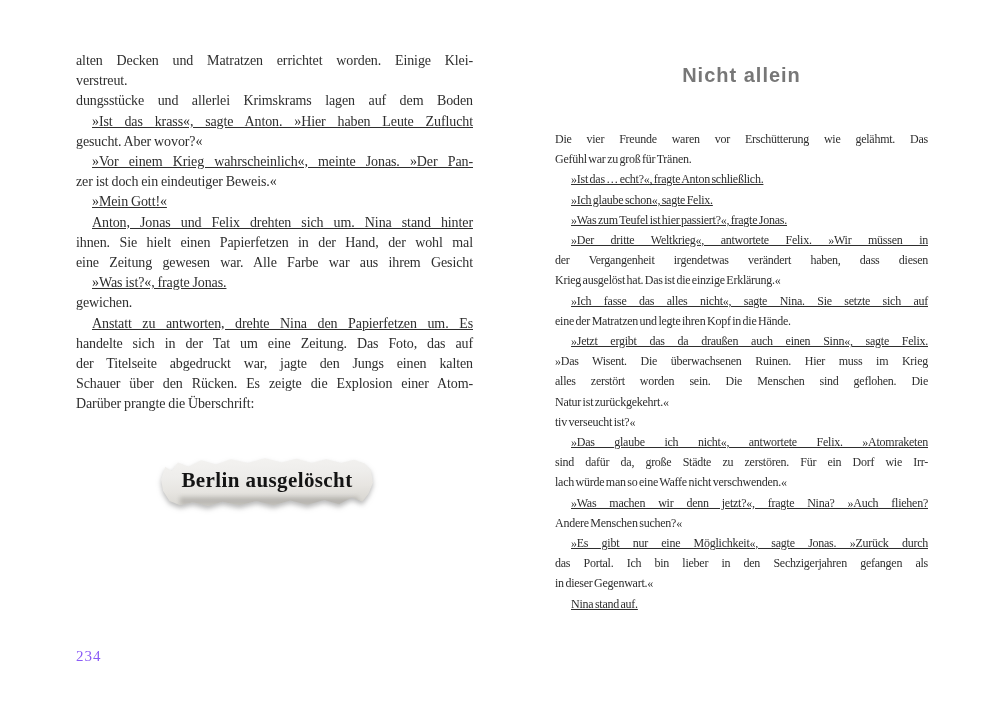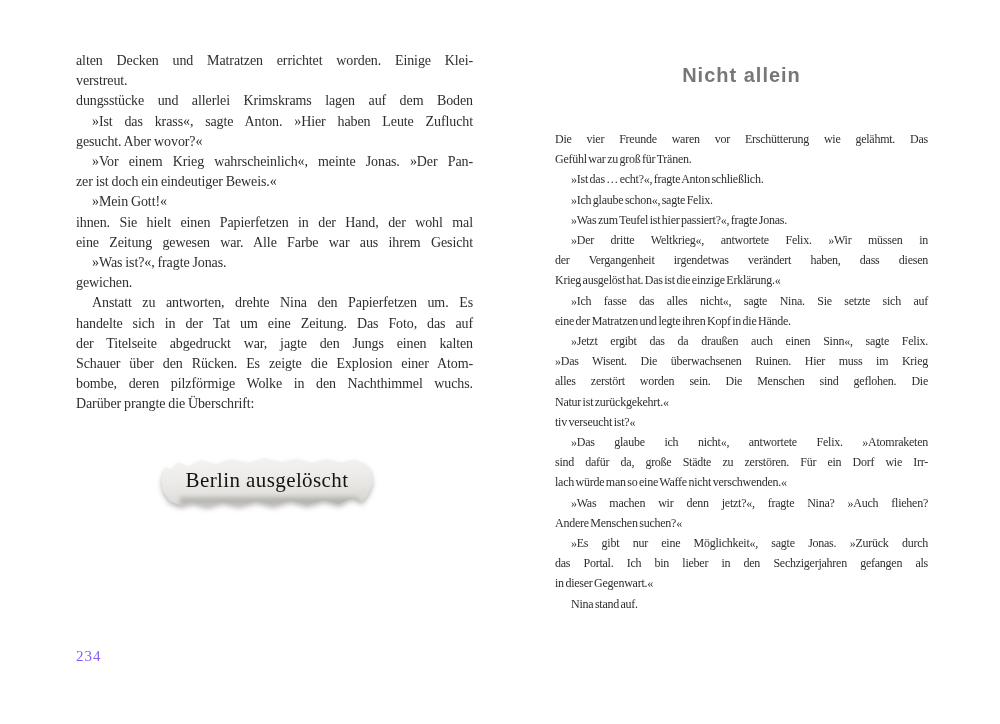--- a/index.html
+++ b/index.html
@@ -29,21 +29,21 @@
     letter-spacing: -0.1px; word-spacing: -0.5px;
   }
   .text-block.right-col {
     left: 55px; top: 129px; width: 373px;  
     font-size: 12px; line-height: 20.2px;
     letter-spacing: -0.25px; word-spacing: -1.2px;
   }
 
   .line { text-align: justify; text-align-last: justify; }
   .line.flush { text-align-last: left; }
-  .line.indent { padding-left: 16px; }
+  .line.indent { padding-left: 16px; text-decoration: underline; }
 
   
   .chapter-title {
     position: absolute;
     left: 55px; top: 64px; width: 373px;
     text-align: center;
     font-family: "Liberation Sans", "DejaVu Sans", sans-serif;
     font-size: 20px;
     font-weight: 700;
     letter-spacing: 1px;
@@ -88,21 +88,21 @@
     content: "";
     position: absolute;
     left: 9%; right: 7%; bottom: 3px; height: 8px;
     background: rgba(138,136,130,0.42);
     filter: blur(2px);
   }
   .clipping-headline {
     position: relative;
     z-index: 1;
     font-family: "Liberation Serif", "DejaVu Serif", serif;
-    font-weight: 400;
+    font-weight: 700;
     font-size: 21px;
     letter-spacing: 0.4px;
     color: #141414;
     padding-bottom: 3px;
   }
 </style>
 </head>
 <body>
 
 <div class="spread">
@@ -110,29 +110,29 @@
   <section class="page page-left">
     <div class="text-block left-col">
         <div class="line">alten Decken und Matratzen errichtet worden. Einige Klei-</div>
         <div class="line flush">verstreut.</div>
         <div class="line">dungsstücke und allerlei Krimskrams lagen auf dem Boden</div>
         <div class="line indent">»Ist das krass«, sagte Anton. »Hier haben Leute Zuflucht</div>
         <div class="line flush">gesucht. Aber wovor?«</div>
         <div class="line indent">»Vor einem Krieg wahrscheinlich«, meinte Jonas. »Der Pan-</div>
         <div class="line flush">zer ist doch ein eindeutiger Beweis.«</div>
         <div class="line indent flush">»Mein Gott!«</div>
+        <div class="line indent">Anton, Jonas und Felix drehten sich um. Nina stand hinter</div>
         <div class="line">ihnen. Sie hielt einen Papierfetzen in der Hand, der wohl mal</div>
         <div class="line">eine Zeitung gewesen war. Alle Farbe war aus ihrem Gesicht</div>
         <div class="line indent flush">»Was ist?«, fragte Jonas.</div>
         <div class="line flush">gewichen.</div>
         <div class="line indent">Anstatt zu antworten, drehte Nina den Papierfetzen um. Es</div>
         <div class="line">handelte sich in der Tat um eine Zeitung. Das Foto, das auf</div>
         <div class="line">der Titelseite abgedruckt war, jagte den Jungs einen kalten</div>
         <div class="line">Schauer über den Rücken. Es zeigte die Explosion einer Atom-</div>
-        <div class="line">bombe, deren pilzförmige Wolke in den Nachthimmel wuchs.</div>
         <div class="line flush">Darüber prangte die Überschrift:</div>
       </div>
 
     <figure class="clipping-wrap">
       <div class="clipping">
         <span class="clipping-headline">Berlin ausgelöscht</span>
       </div>
     </figure>
 
     <div class="page-number left-num">234</div>

